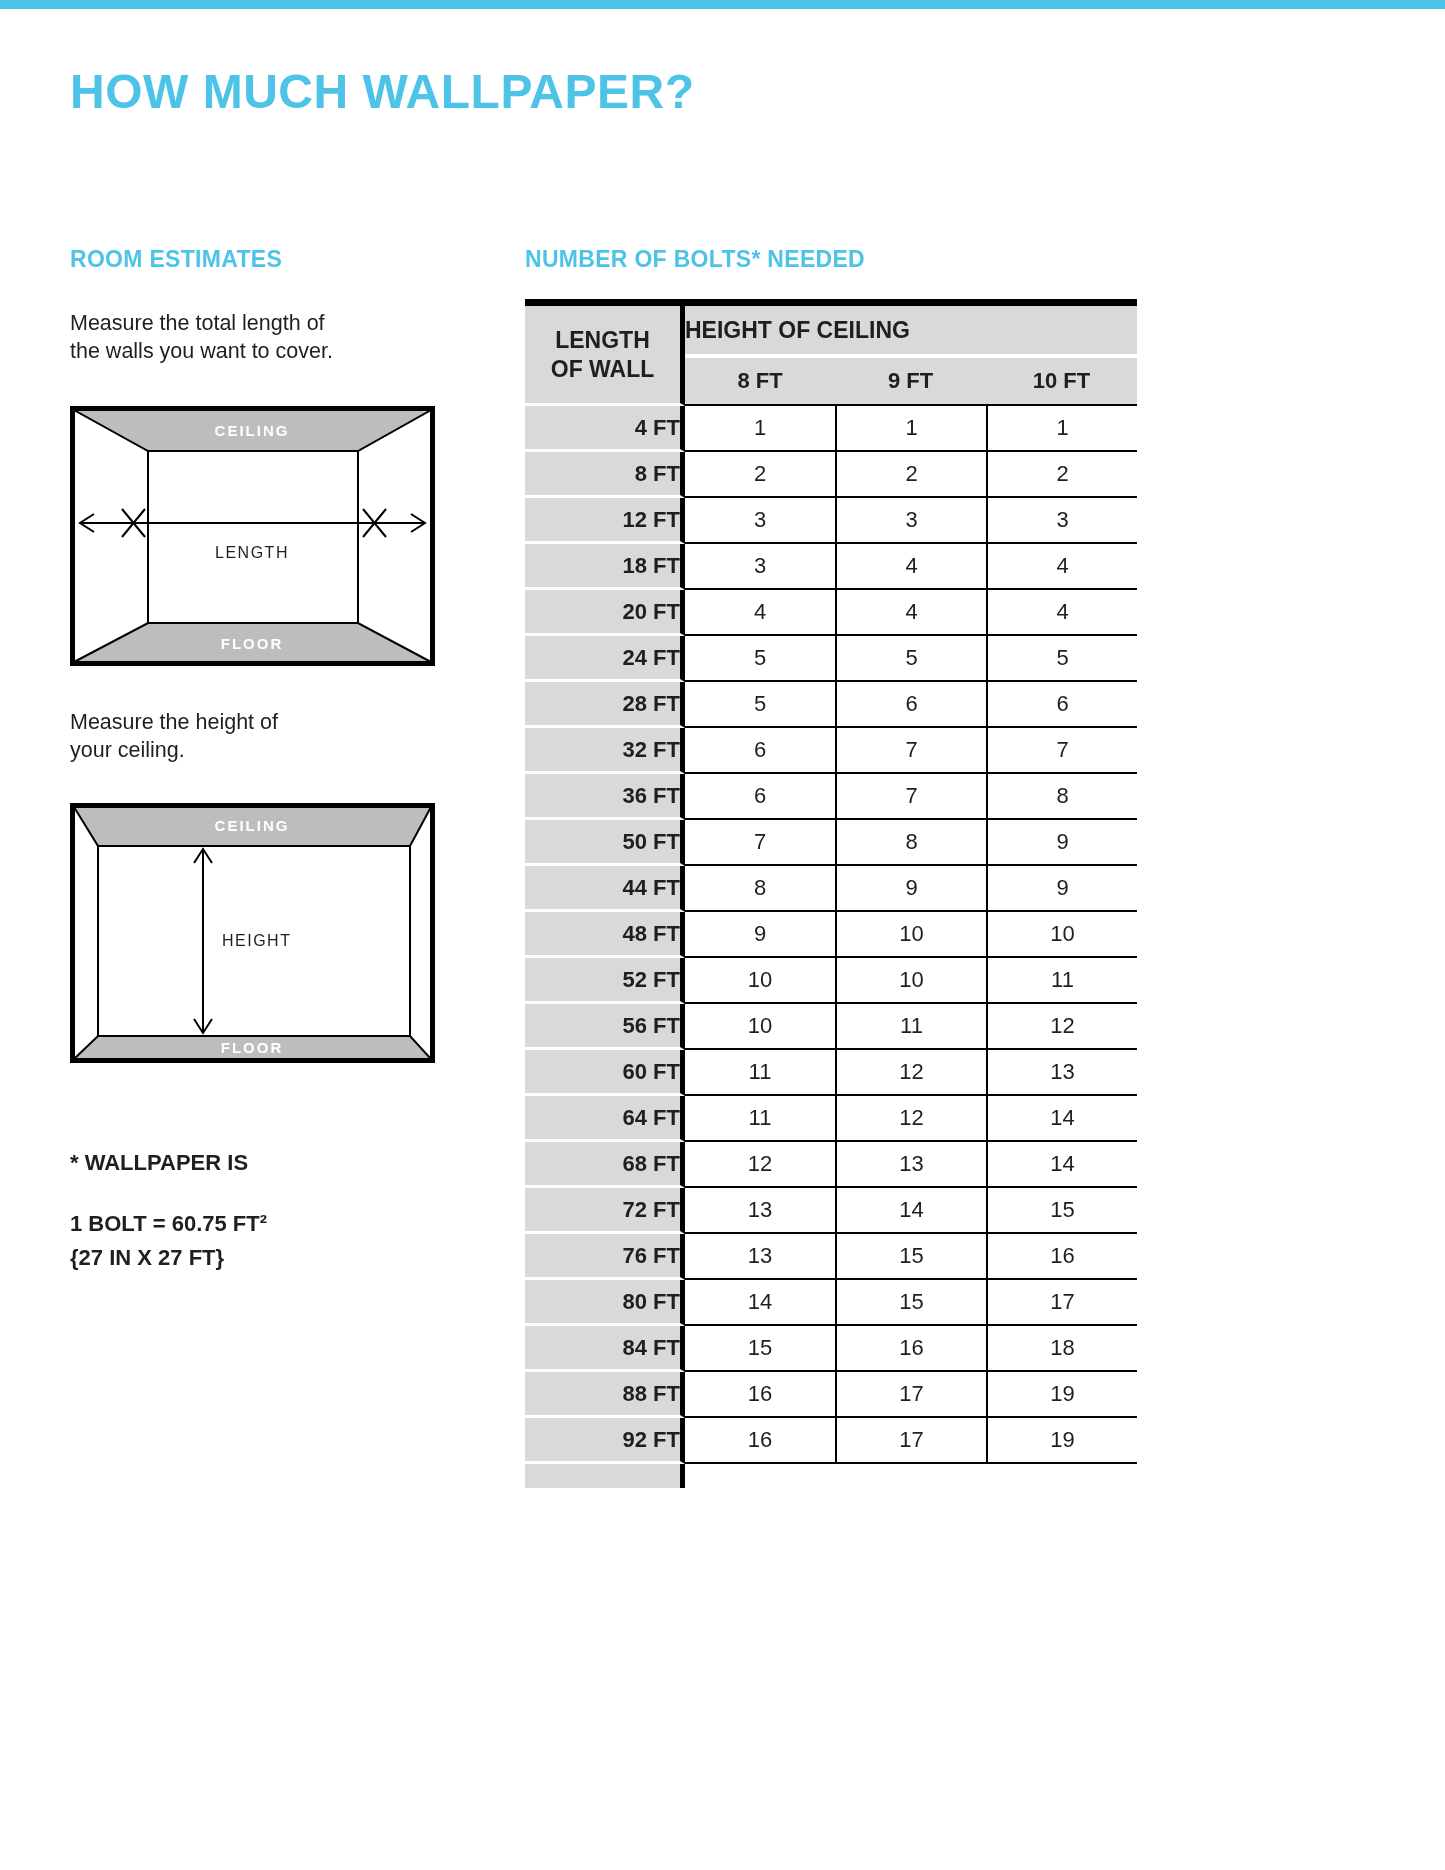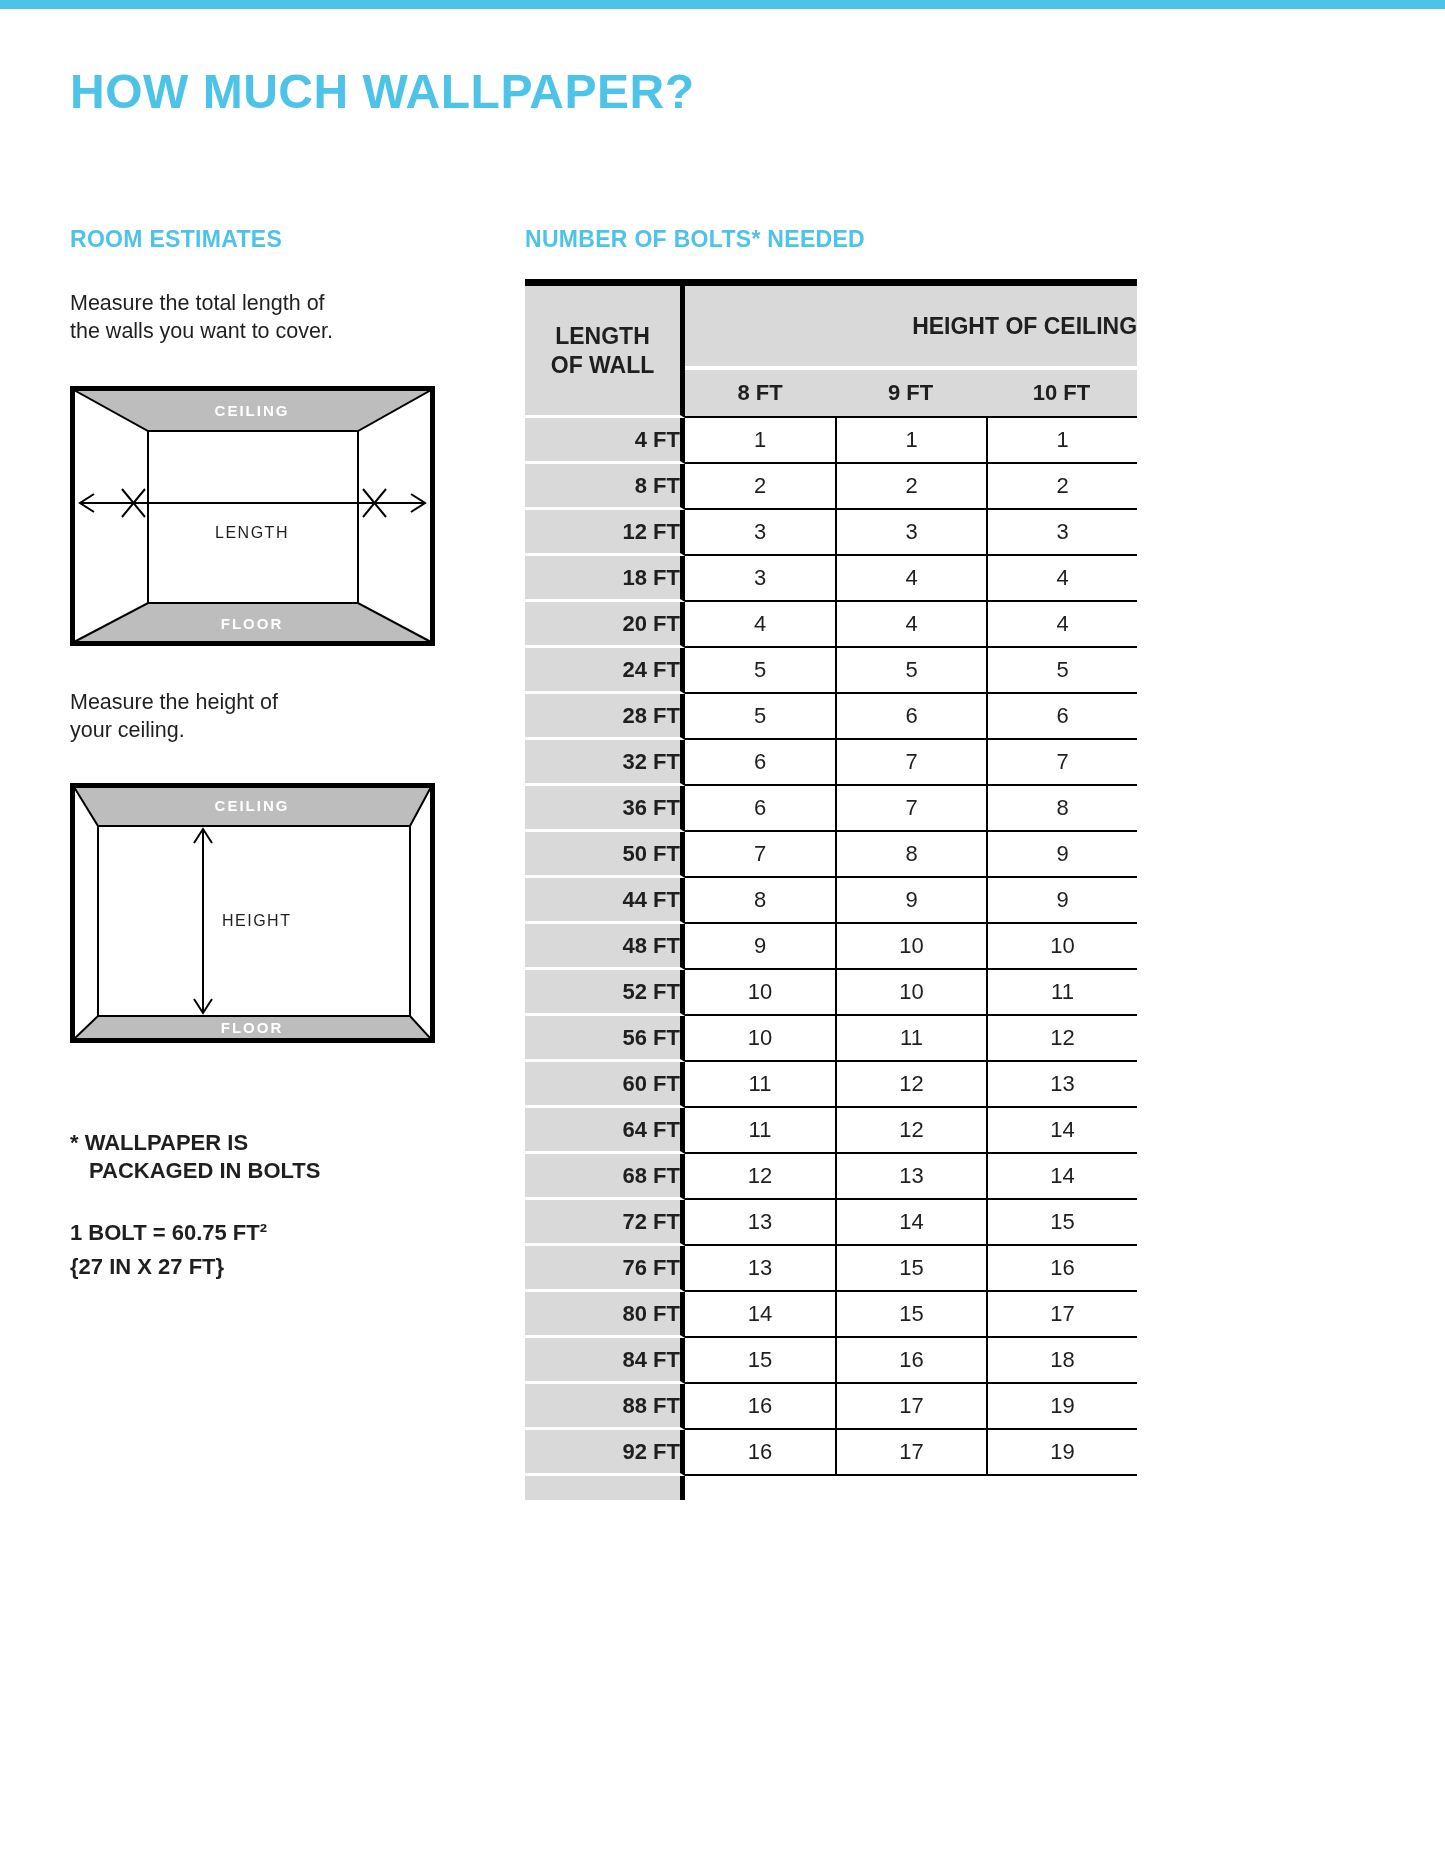--- a/index.html
+++ b/index.html
@@ -29,20 +29,21 @@
   .title {
     position: absolute; left: 70px; top: 64px;
     font-size: 48px; font-weight: bold;
     color: var(--accent);
     letter-spacing: 0.5px;
   }
   .section-head {
     font-size: 23px; font-weight: bold;
     color: var(--accent);
     letter-spacing: 0.3px;
+    margin-top: 20px;
   }
   .left-col { position: absolute; left: 70px; top: 226px; width: 378px; }
   .right-col { position: absolute; left: 525px; top: 226px; width: 612px; }
 
   .body-text {
     font-size: 21.5px; line-height: 1.32;
     white-space: pre-line;
     color: var(--ink);
   }
   .p1 { margin-top: 36px; }
@@ -84,21 +85,21 @@
     border-right: 5px solid #000;
     border-bottom: 3px solid #fff;
     font-weight: bold; font-size: 23px;
     text-align: center; vertical-align: middle;
     line-height: 1.25; white-space: pre-line;
   }
   .hoc-head {
     background: var(--cell-gray);
     border-bottom: 4px solid #fff;
     font-weight: bold; font-size: 23px;
-    height: 84px; text-align: right; vertical-align: middle;
+    height: 52px; text-align: left; vertical-align: middle;
   }
   .sub-head {
     background: var(--cell-gray);
     border-bottom: 2px solid #000;
     font-weight: bold; font-size: 22px;
     height: 48px; text-align: center; vertical-align: middle;
   }
   .len-cell {
     background: var(--cell-gray);
     border-right: 5px solid #000;
@@ -169,21 +170,20 @@
         <path class="dline nofill" d="M124,216 L133,230 L142,216"></path>
       </g>
       <text class="trap-label" x="182" y="28">CEILING</text>
       <text class="trap-label" x="182" y="250">FLOOR</text>
       <text class="measure-label start" x="152" y="143">HEIGHT</text>
     </svg>
 
 
     <div class="footnote">
       <div>* WALLPAPER IS</div>
-      <div class="indent">PACKAGED IN BOLTS</div>
     </div>
 
     <div class="bolt-spec">
       <div>1 BOLT = 60.75 FT²</div>
       <div>{27 IN X 27 FT}</div>
     </div>
   </div>
 
   <div class="right-col">
     <h2 class="section-head table-head">NUMBER OF BOLTS* NEEDED</h2>

